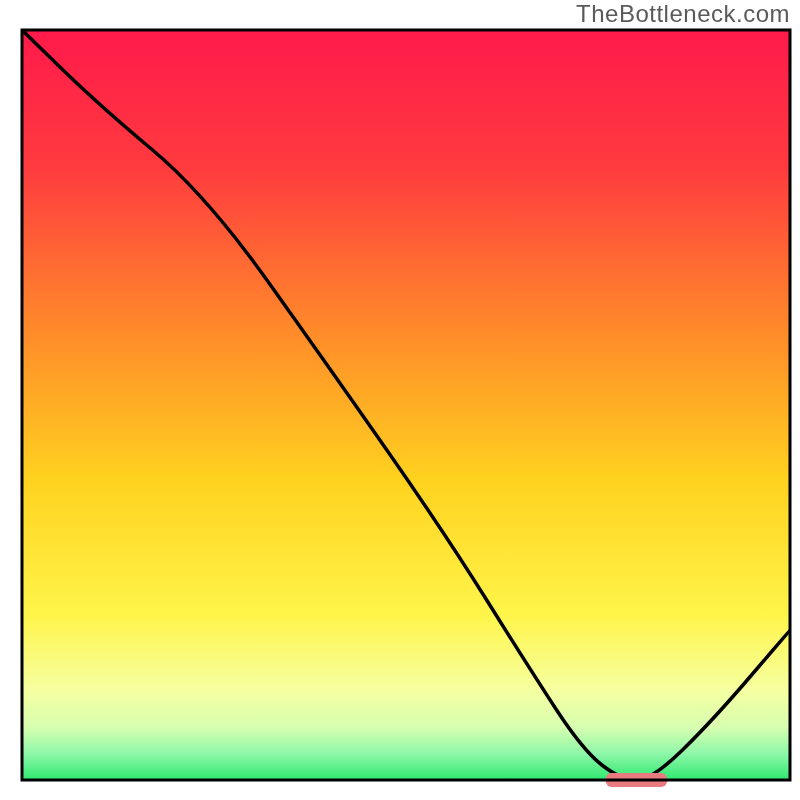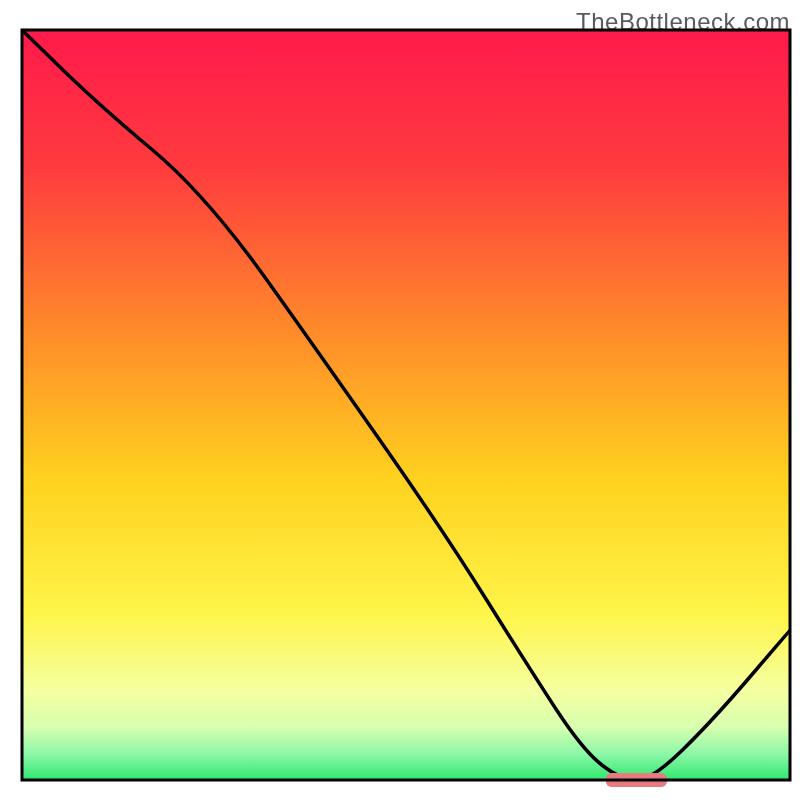--- a/index.html
+++ b/index.html
@@ -10,21 +10,21 @@
     overflow: hidden;
     background: #fff;
   }
   .wrap {
     position: relative;
     width: 800px;
     height: 800px;
   }
   .watermark {
     position: absolute;
-    top: 8px;
+    top: 0;
     right: 10px;
     font-family: Arial, Helvetica, sans-serif;
     font-size: 24px;
     color: #5a5a5a;
     letter-spacing: 0.5px;
   }
   svg {
     position: absolute;
     top: 0;
     left: 0;

